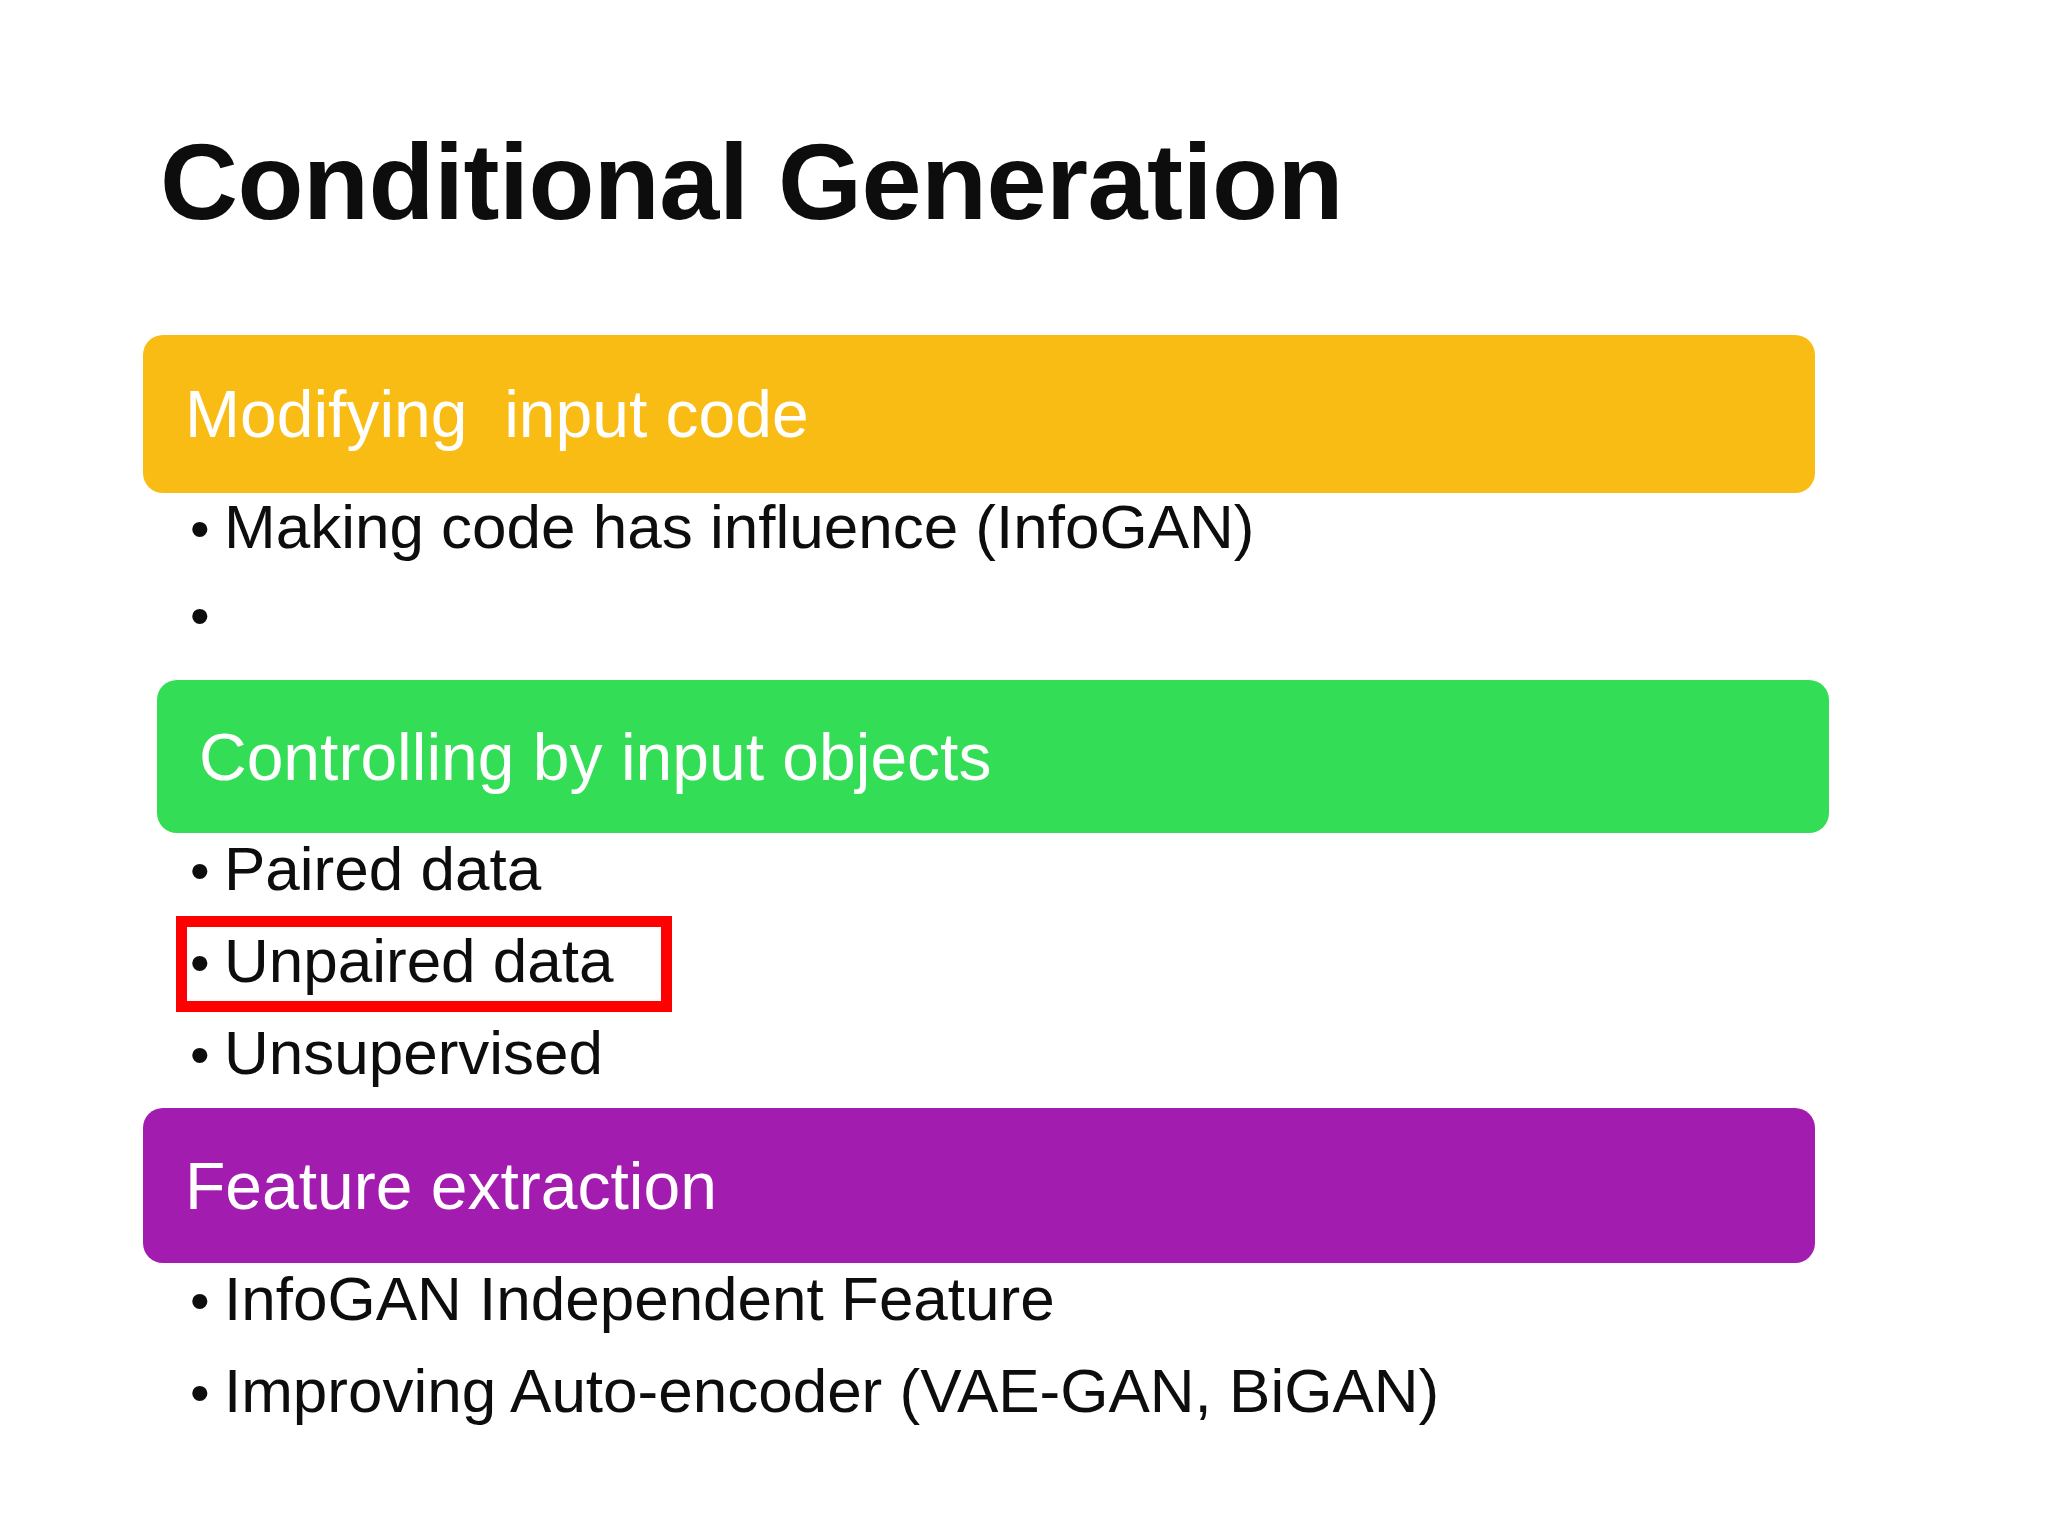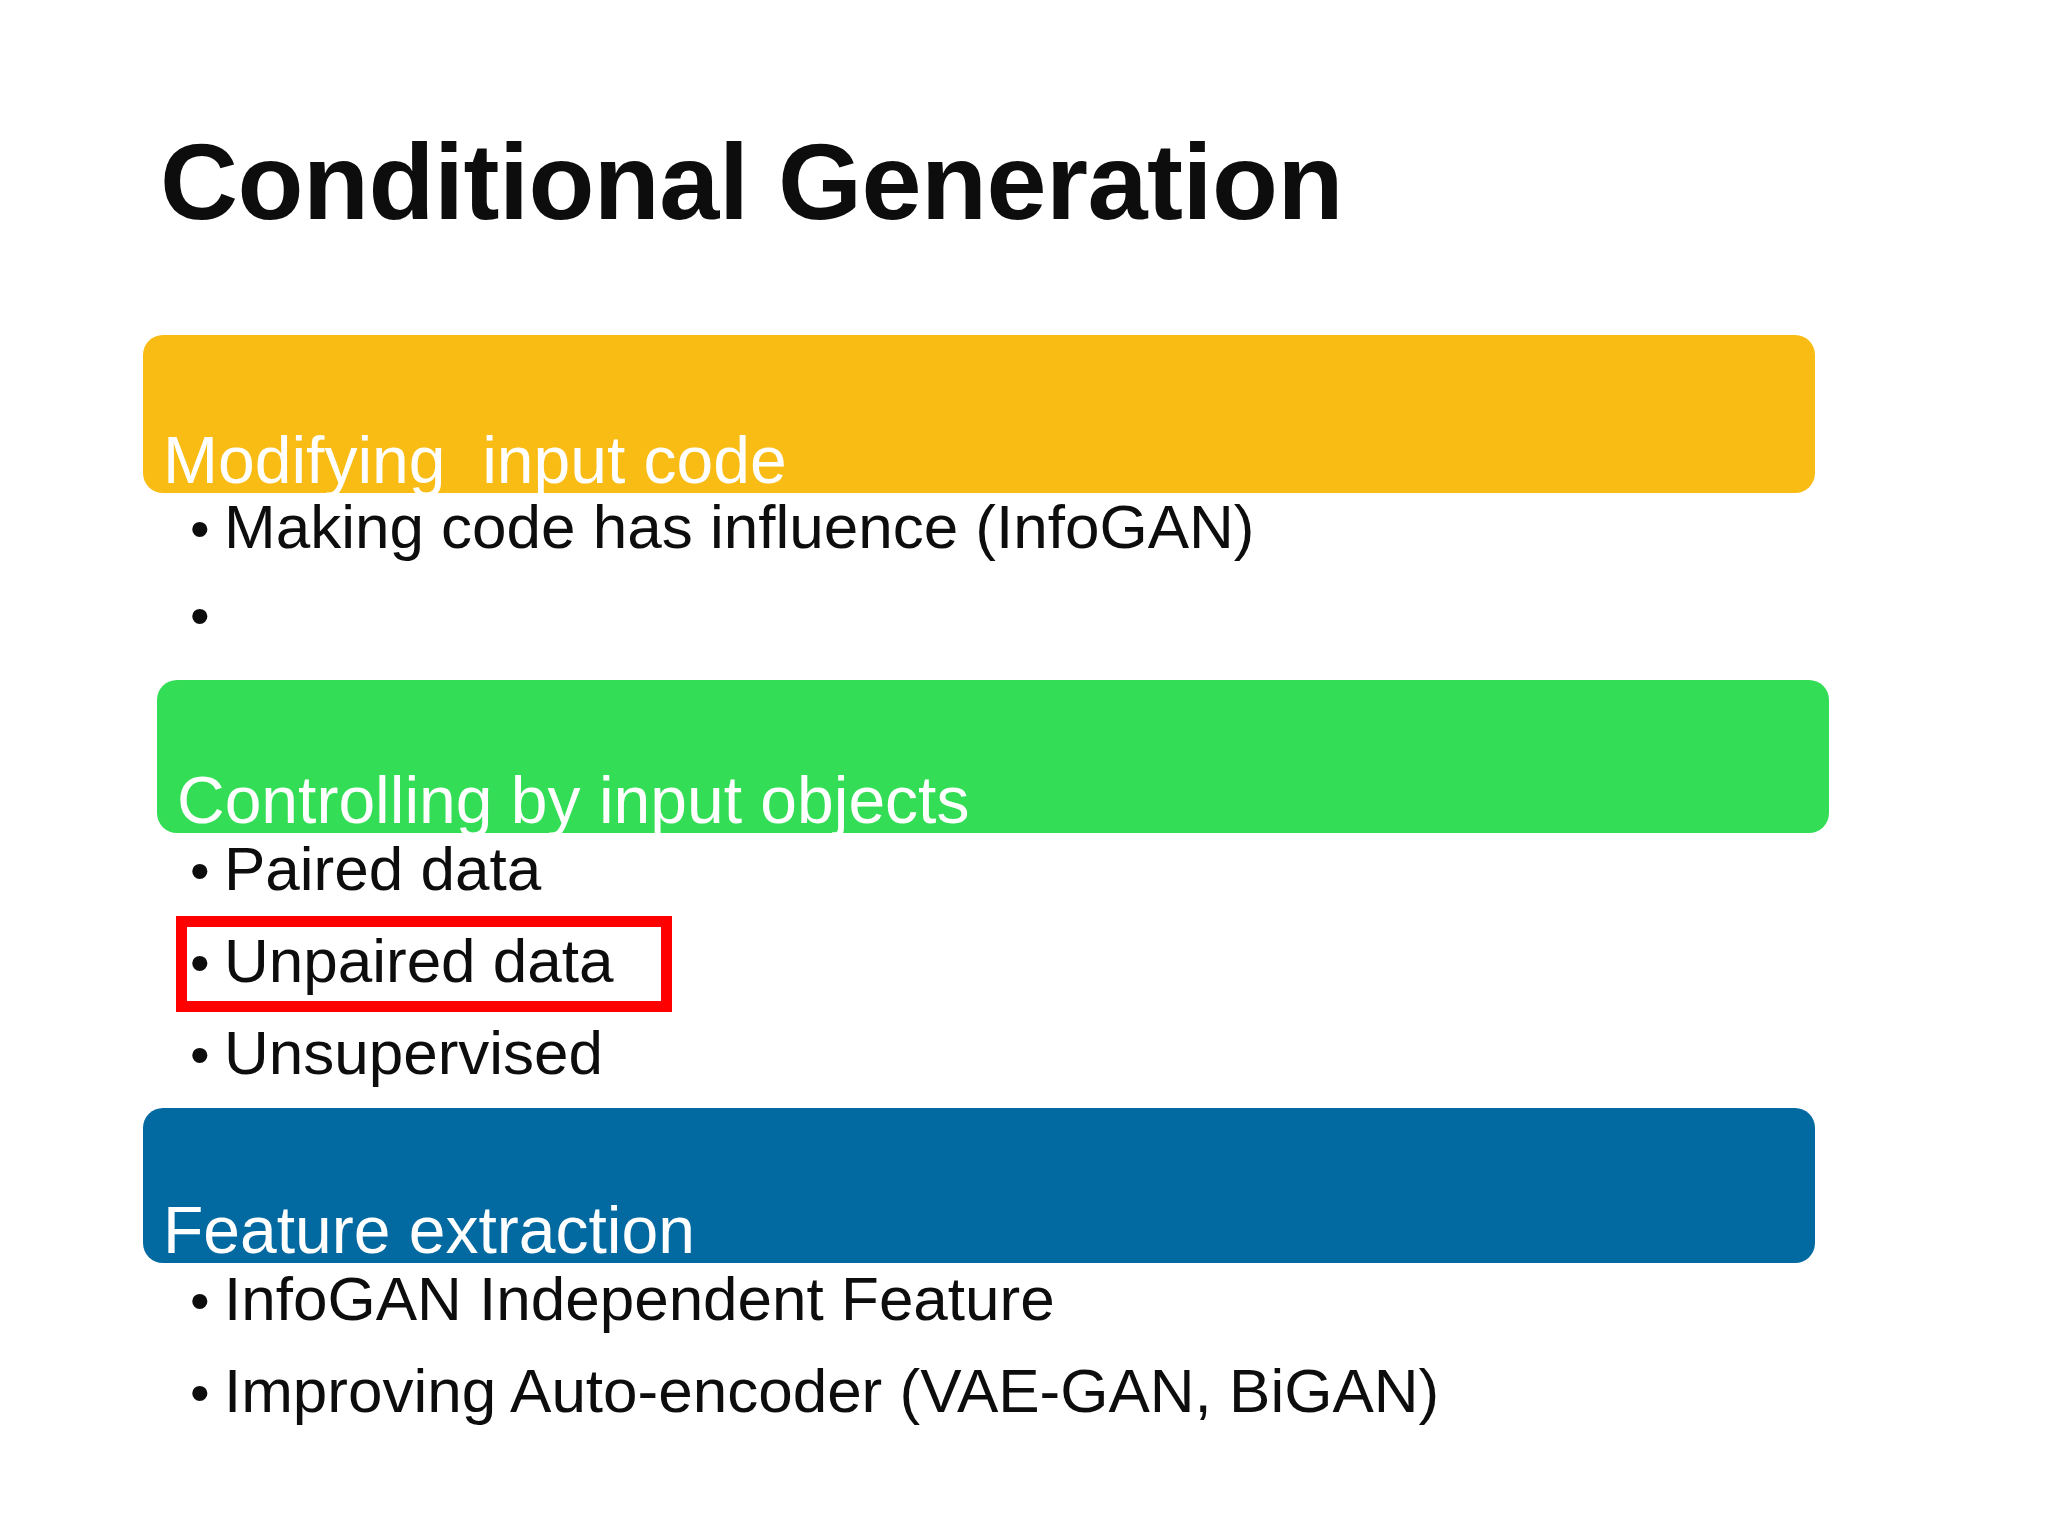--- a/index.html
+++ b/index.html
@@ -35,35 +35,35 @@
     white-space: nowrap;
   }
 
   
   .band {
     position: absolute;
     left: 143px;
     width: 1672px;
     border-radius: 20px;
     display: flex;
-    align-items: flex-end;
+    align-items: center;
     box-sizing: border-box;
-    padding-left: 20px;
+    padding-left: 42px;
   }
   .band-label {
     font-size: 66px;
     line-height: 1;
     font-weight: 400;
     color: #ffffff;
     white-space: pre;
   }
 
   .band-yellow { top: 335px; height: 158px; background: #F9BC15; }
   .band-green  { top: 680px; height: 153px; background: #33DD55; margin-left: 14px; }
-  .band-blue   { top: 1108px; height: 155px; background: #0369a1; }
+  .band-blue   { top: 1108px; height: 155px; background: #a21caf; }
 
   
   .bullets {
     position: absolute;
     left: 190px;
     width: 1700px;
   }
   .bullets-a { top: 496px; }
   .bullets-b { top: 838px; }
   .bullets-c { top: 1268px; }

